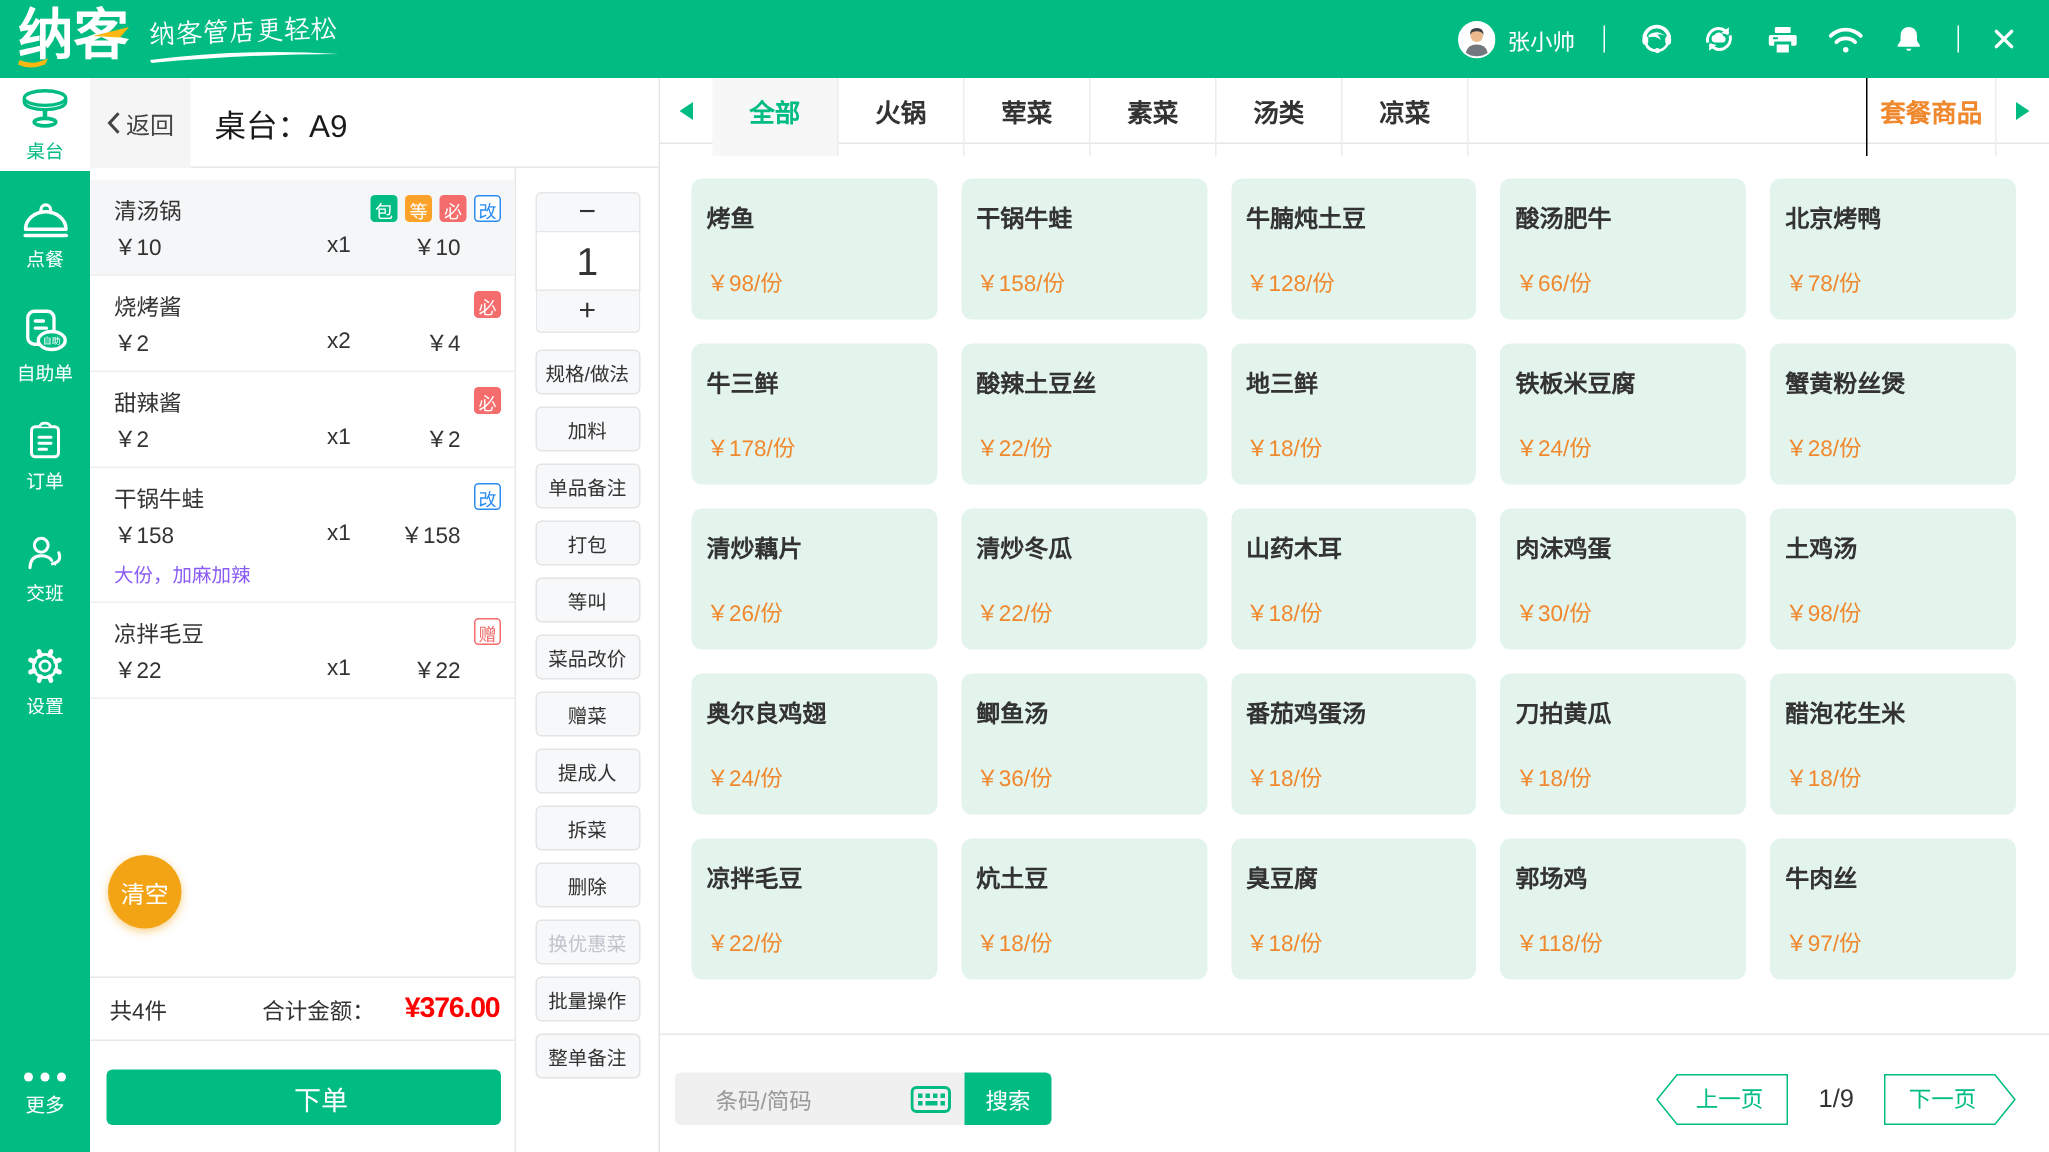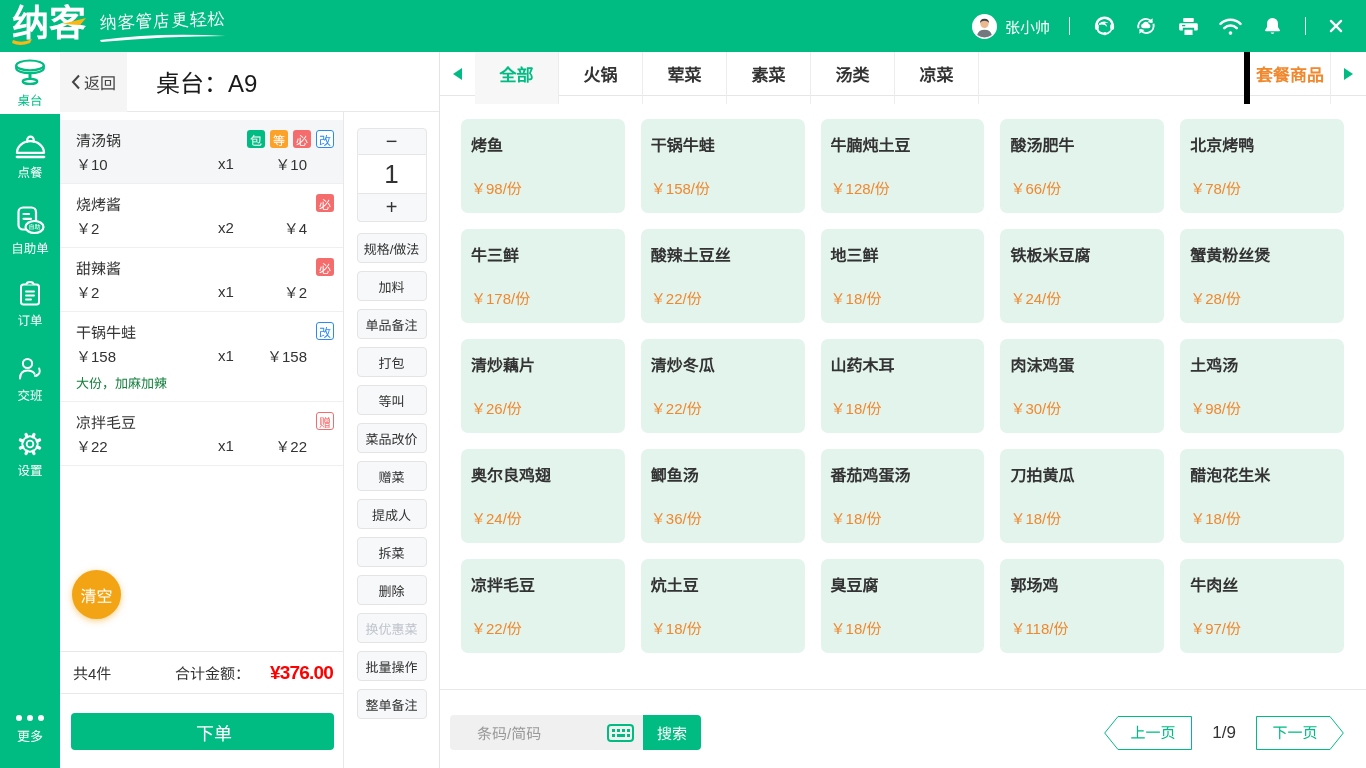--- a/index.html
+++ b/index.html
@@ -26,39 +26,39 @@
   .sitem.sel .lb { margin-top:3px; }
   .smore { margin-top:auto; display:flex; flex-direction:column; align-items:center; color:#fff; padding-bottom:23px; }
   .smore .dots { display:flex; gap:5px; margin-bottom:5px; }
   .smore .dots i { width:6px; height:6px; border-radius:50%; background:#fff; }
   .smore .lb { font-size:13px; }
   
   .left { width:380px; flex:none; display:flex; flex-direction:column; border-right:1px solid #e4e4e4; }
   .lefthead { height:60px; flex:none; background:#fff; border-bottom:1px solid #e8e8e8; display:flex; align-items:center; }
   .backbtn { width:67px; height:60px; background:#f5f5f5; display:flex; align-items:center; justify-content:center; font-size:16px; color:#444; }
   .backbtn svg { margin-right:3px; }
-  .tabletitle { margin-left:29px; font-size:24px; color:#1a1a1a; }
+  .tabletitle { margin-left:16px; font-size:21px; color:#1a1a1a; }
   .leftbody { flex:1; display:flex; min-height:0; }
   .order { width:284px; flex:none; border-right:1px solid #e8e8e8; display:flex; flex-direction:column; }
   .olist { flex:none; padding-top:8px; overflow:hidden; }
   .oi { padding:9px 9px 10px 16px; border-bottom:1px solid #efefef; }
   .oi.sel { background:#f5f6f7; }
   .oi .l1 { display:flex; align-items:center; height:20px; }
   .oi .nm { font-size:15px; color:#333; flex:1; }
   .tag { width:18px; height:18px; border-radius:3px; font-size:12px; color:#fff; display:inline-flex; align-items:center; justify-content:center; margin-left:5px; }
   .tag.g { background:#00bc82; }
   .tag.o { background:#fda229; }
   .tag.r { background:#f56c6c; }
   .tag.b { background:#fff; border:1px solid #2b8cf0; color:#2b8cf0; }
   .tag.rb { background:#fff; border:1px solid #f56c6c; color:#f56c6c; }
   .oi .l2 { display:flex; margin-top:4px; height:20px; align-items:center; font-size:15px; color:#333; padding-right:27px; }
   .oi .l2 .p { width:120px; }
   .oi .l2 .q { width:60px; text-align:center; }
   .oi .l2 .t { flex:1; text-align:right; }
-  .oi .note { margin-top:8px; font-size:13px; color:#15803d; height:18px; }
+  .oi .note { margin-top:8px; font-size:13px; color:#8b5cf6; height:18px; }
   .clearwrap { height:86px; flex:none; position:relative; margin-top:auto; }
   .clearbtn { position:absolute; left:12px; top:5px; width:49px; height:49px; border-radius:50%; background:#f2a415; color:#fff; font-size:16px; display:flex; align-items:center; justify-content:center; box-shadow:0 2px 6px rgba(242,164,21,.5); }
   .totals { height:43px; flex:none; border-top:1px solid #e8e8e8; border-bottom:1px solid #e8e8e8; display:flex; align-items:center; padding:0 10px 0 13px; }
   .totals .cnt { font-size:15px; color:#333; flex:1; }
   .totals .lab { font-size:15px; color:#333; }
   .totals .amt { font-size:19px; color:#ff0000; font-weight:bold; margin-left:20px; letter-spacing:-0.8px; }
   .orderbtn { margin:19px 9px 18px 11px; height:37px; flex:none; background:#00bc82; color:#fff; font-size:18px; border-radius:4px; display:flex; align-items:center; justify-content:center;padding-left:23px; }
   
   .btncol { flex:1; padding-top:16px; display:flex; flex-direction:column; align-items:center; }
   .stepper { width:70px; margin-bottom:11px; }
@@ -68,21 +68,21 @@
   .stepper .num { height:39px; border:1px solid #e6e6e6; border-top:none; background:#fff; display:flex; align-items:center; justify-content:center; font-size:26px; color:#333; }
   .fbtn { width:70px; height:30px; margin-bottom:8px; background:#f7f8fa; border:1px solid #e4e4e4; border-radius:4px; display:flex; align-items:center; justify-content:center; font-size:13px; color:#333; }
   .fbtn.dis { color:#c0c4cc; }
   
   .right { flex:1; display:flex; flex-direction:column; min-width:0; }
   .tabs { height:44px; flex:none; border-bottom:1px solid #e6e6e6; display:flex; align-items:center; }
   .arrowL { width:35px; display:flex; justify-content:center; }
   .tab { width:84px; height:60px; display:flex; align-items:center; justify-content:center; font-size:17px; font-weight:bold; color:#333; border-right:1px solid #ececec; }
   .tab:first-of-type { border-left:1px solid #ececec; }
   .tab.on { background:#f7f7f7; color:#00bc82; }
-  .combo { margin-left:auto; width:87px; height:60px; border-left:6px solid #000000; border-right:1px solid #ececec; display:flex; align-items:center; justify-content:center; font-size:17px; font-weight:bold; color:#f0882e; }
+  .combo { margin-left:auto; width:87px; height:60px; border-left:1px solid #000000; border-right:1px solid #ececec; display:flex; align-items:center; justify-content:center; font-size:17px; font-weight:bold; color:#f0882e; }
   .arrowR { width:35px; display:flex; justify-content:center; }
   .grid { flex:1; padding:23px 22px 0 21px; display:grid; grid-template-columns:repeat(5,1fr); grid-auto-rows:94px; column-gap:16px; row-gap:16px; align-content:start; }
   .card { background:#e3f4ec; border-radius:7px; padding:13px 10px 0 10px; }
   .card .nm { font-size:16px; font-weight:bold; color:#333; height:19px; }
   .card .pr { margin-top:26px; font-size:15px; color:#f0882e; }
   .bottombar { height:79px; flex:none; border-top:1px solid #e8e8e8; display:flex; align-items:center; padding:0 22px 0 10px; }
   .search { display:flex; height:35px; margin-top:7px; }
   .sinput { width:193px; background:#f0f0f0; border-radius:4px 0 0 4px; display:flex; align-items:center; padding:0 9px 0 27px; }
   .sinput .ph { color:#999; font-size:15px; flex:1; }
   .sbtn { width:58px; background:#00bc82; border-radius:0 4px 4px 0; color:#fff; font-size:15px; display:flex; align-items:center; justify-content:center; }

